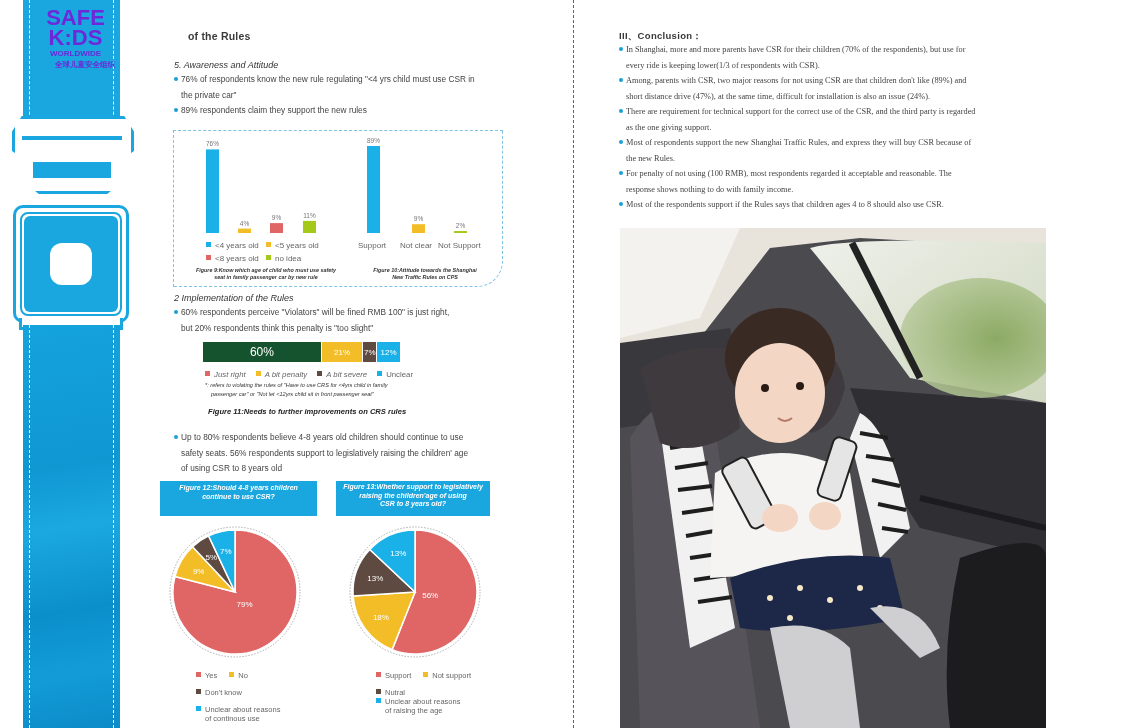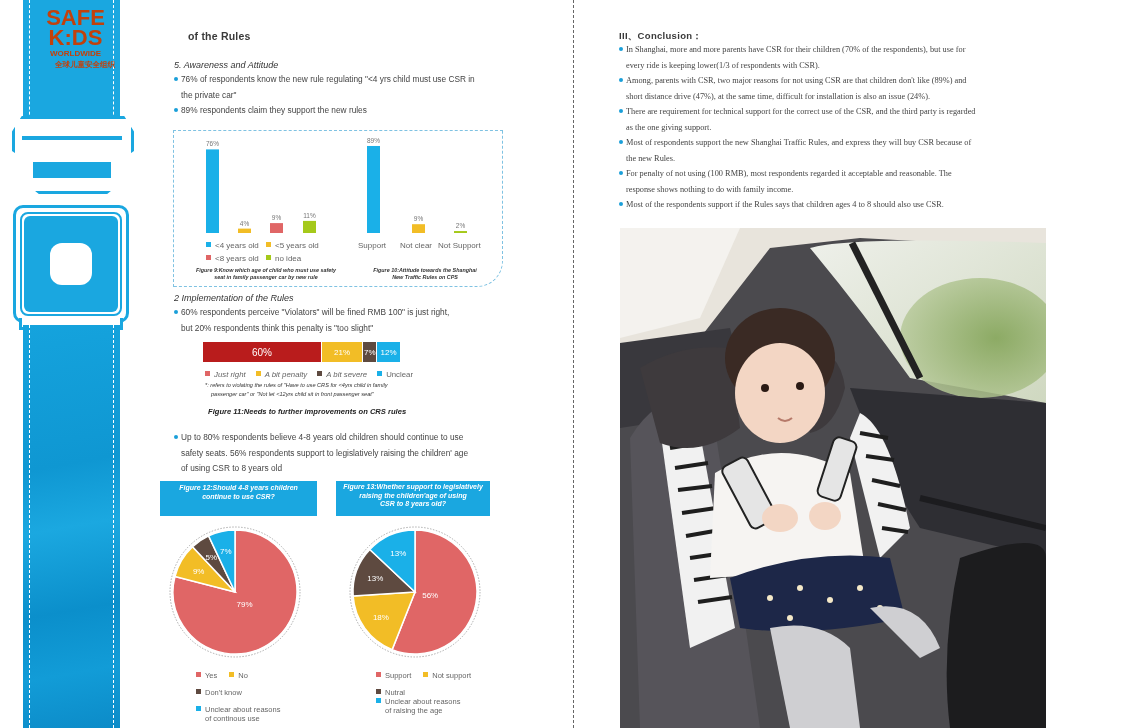--- a/index.html
+++ b/index.html
@@ -6,21 +6,21 @@
   html, body { width: 1143px; height: 728px; overflow: hidden; background: #ffffff; }
   body { position: relative; font-family: "Liberation Sans", sans-serif; color: #333; }
 
   
   .belt { position: absolute; left: 0; top: 0; width: 140px; height: 728px; }
   .belt-strap-top { position: absolute; left: 23px; top: 0; width: 97px; height: 140px; background: #1aa7e0; }
   .belt-strap-bottom { position: absolute; left: 23px; top: 325px; width: 97px; height: 403px;
     background: linear-gradient(170deg, #15a3dd 0%, #0f97d2 35%, #1ba8e0 50%, #0b8fcb 70%, #129cd7 85%, #0c8bc8 100%); }
   .stitch { position: absolute; top: 0; bottom: 0; width: 0; border-left: 1px dashed #ffffff; }
   .stitch.l { left: 6px; } .stitch.r { right: 6px; }
-  .logo { position: absolute; left: 23px; top: 8px; width: 105px; text-align: center; color: #c2410c; }
+  .logo { position: absolute; left: 23px; top: 8px; width: 105px; text-align: center; color: #6d28d9; }
   .logo .l1 { font-weight: bold; font-size: 22px; line-height: 20px; letter-spacing: 0px; }
   .logo .l2 { font-weight: bold; font-size: 22px; line-height: 20px; }
   .logo .l3 { font-weight: bold; font-size: 8px; line-height: 10px; margin-top: 1px; text-align: center; }
   .logo .l4 { font-weight: bold; font-size: 7.5px; line-height: 12px; padding-left: 19px; }
   .buckle-top { position: absolute; left: 12px; top: 116px; width: 122px; height: 78px; border: 3px solid #1aa7e0;
     background: #fff; clip-path: polygon(0 20%, 8% 0, 92% 0, 100% 20%, 100% 45%, 86% 60%, 86% 90%, 78% 100%, 22% 100%, 14% 90%, 14% 60%, 0 45%); }
   .buckle-top-line { position: absolute; left: 22px; top: 136px; width: 100px; height: 4px; background: #1aa7e0; }
   .buckle-top-bar { position: absolute; left: 33px; top: 162px; width: 78px; height: 16px; background: #1aa7e0; }
   .buckle-box-out { position: absolute; left: 13px; top: 205px; width: 116px; height: 118px; border: 3px solid #1aa7e0; border-radius: 10px; background: #fff; }
   .buckle-box-in { position: absolute; left: 20px; top: 212px; width: 102px; height: 104px; border: 2px solid #1aa7e0; border-radius: 8px; background: #fff; }
@@ -137,21 +137,21 @@
   <div>New Traffic Rules on CPS</div>
 </div>
 
 <div class="sub" style="left:174px;top:293px;">2 Implementation of the Rules</div>
 <div class="bul" style="left:174px;top:305px;width:330px;">
   <span class="dot"></span><span>60% respondents perceive "Violators" will be fined RMB 100" is just right,</span>
   <span class="indent">but 20% respondents think this penalty is "too slight"</span>
 </div>
 
 <div id="fig11" style="position:absolute;left:203px;top:342px;width:198px;height:20px;display:flex;">
-    <div style="height: 100%; display: flex; align-items: center; justify-content: center; color: rgb(255, 255, 255); font-size: 10px; border-right: 1px solid rgb(255, 255, 255); width: 60%; background: #b91c1c;">60%</div>
+    <div style="height: 100%; display: flex; align-items: center; justify-content: center; color: rgb(255, 255, 255); font-size: 12px; border-right: 1px solid rgb(255, 255, 255); width: 60%; background: #14532d;">60%</div>
     <div style="height: 100%; display: flex; align-items: center; justify-content: center; color: rgb(255, 255, 255); font-size: 8px; border-right: 1px solid rgb(255, 255, 255); width: 21%; background: rgb(242, 189, 38);">21%</div>
     <div style="height: 100%; display: flex; align-items: center; justify-content: center; color: rgb(255, 255, 255); font-size: 8px; border-right: 1px solid rgb(255, 255, 255); width: 7%; background: rgb(94, 74, 64);">7%</div>
     <div style="height: 100%; display: flex; align-items: center; justify-content: center; color: rgb(255, 255, 255); font-size: 8px; border-right: 1px solid rgb(255, 255, 255); width: 12%; background: rgb(26, 176, 232);">12%</div>
   </div>
 <div id="fig11legend" style="position:absolute;left:205px;top:370px;display:flex;gap:10px;">
     <div style="font-size: 7.8px; font-style: italic; color: rgb(102, 102, 102); white-space: nowrap;"><span class="sw" style="background: rgb(224, 102, 102);"></span><span>Just right</span></div>
     <div style="font-size: 7.8px; font-style: italic; color: rgb(102, 102, 102); white-space: nowrap;"><span class="sw" style="background: rgb(242, 189, 38);"></span><span>A bit penalty</span></div>
     <div style="font-size: 7.8px; font-style: italic; color: rgb(102, 102, 102); white-space: nowrap;"><span class="sw" style="background: rgb(94, 74, 64);"></span><span>A bit severe</span></div>
     <div style="font-size: 7.8px; color: rgb(102, 102, 102); white-space: nowrap;"><span class="sw" style="background: rgb(26, 176, 232);"></span><span>Unclear</span></div>
   </div>

